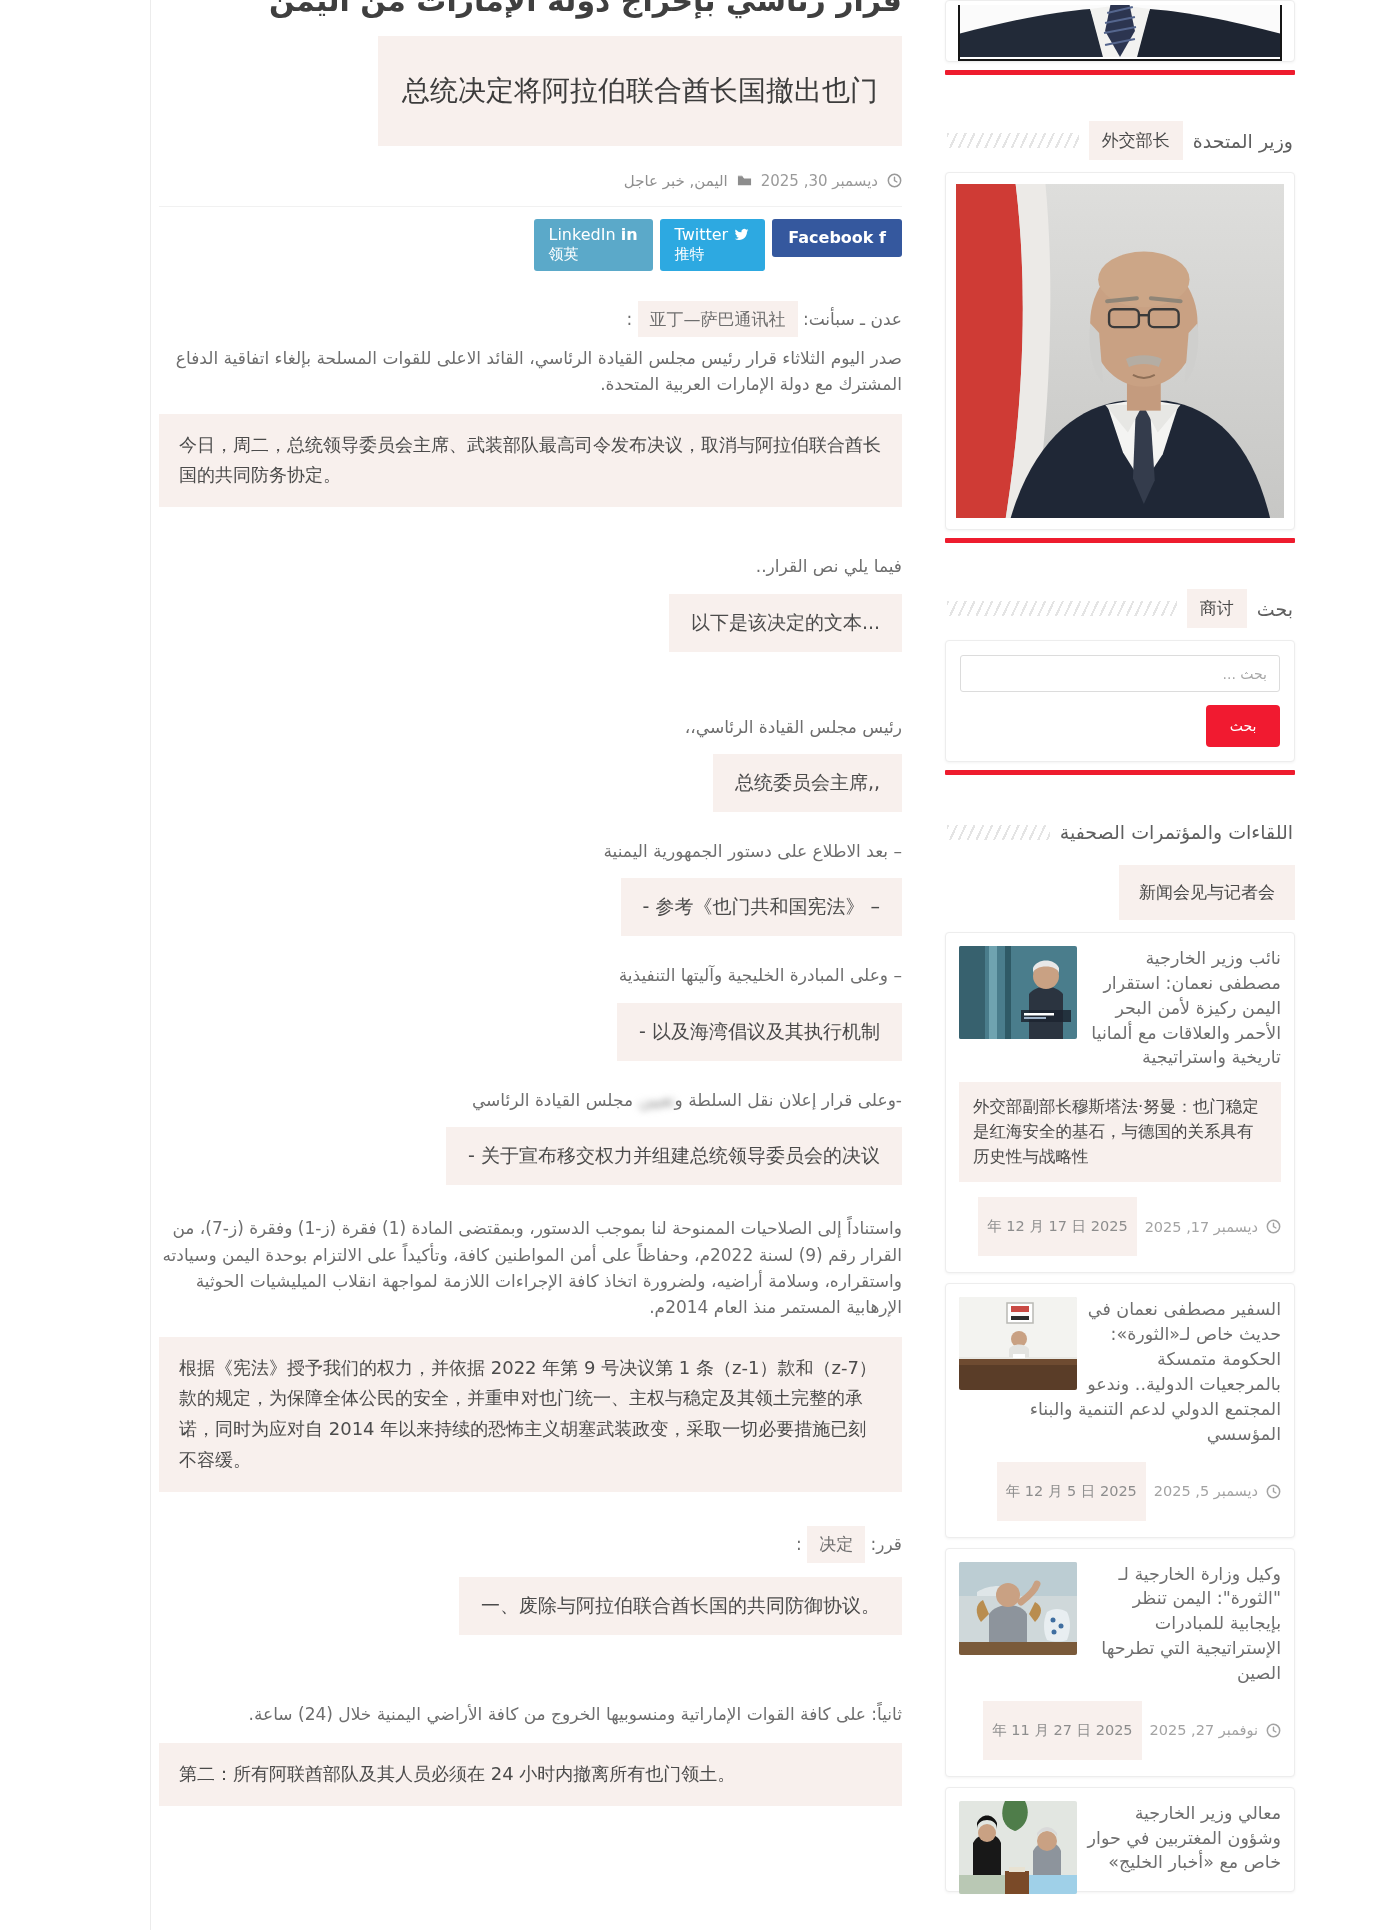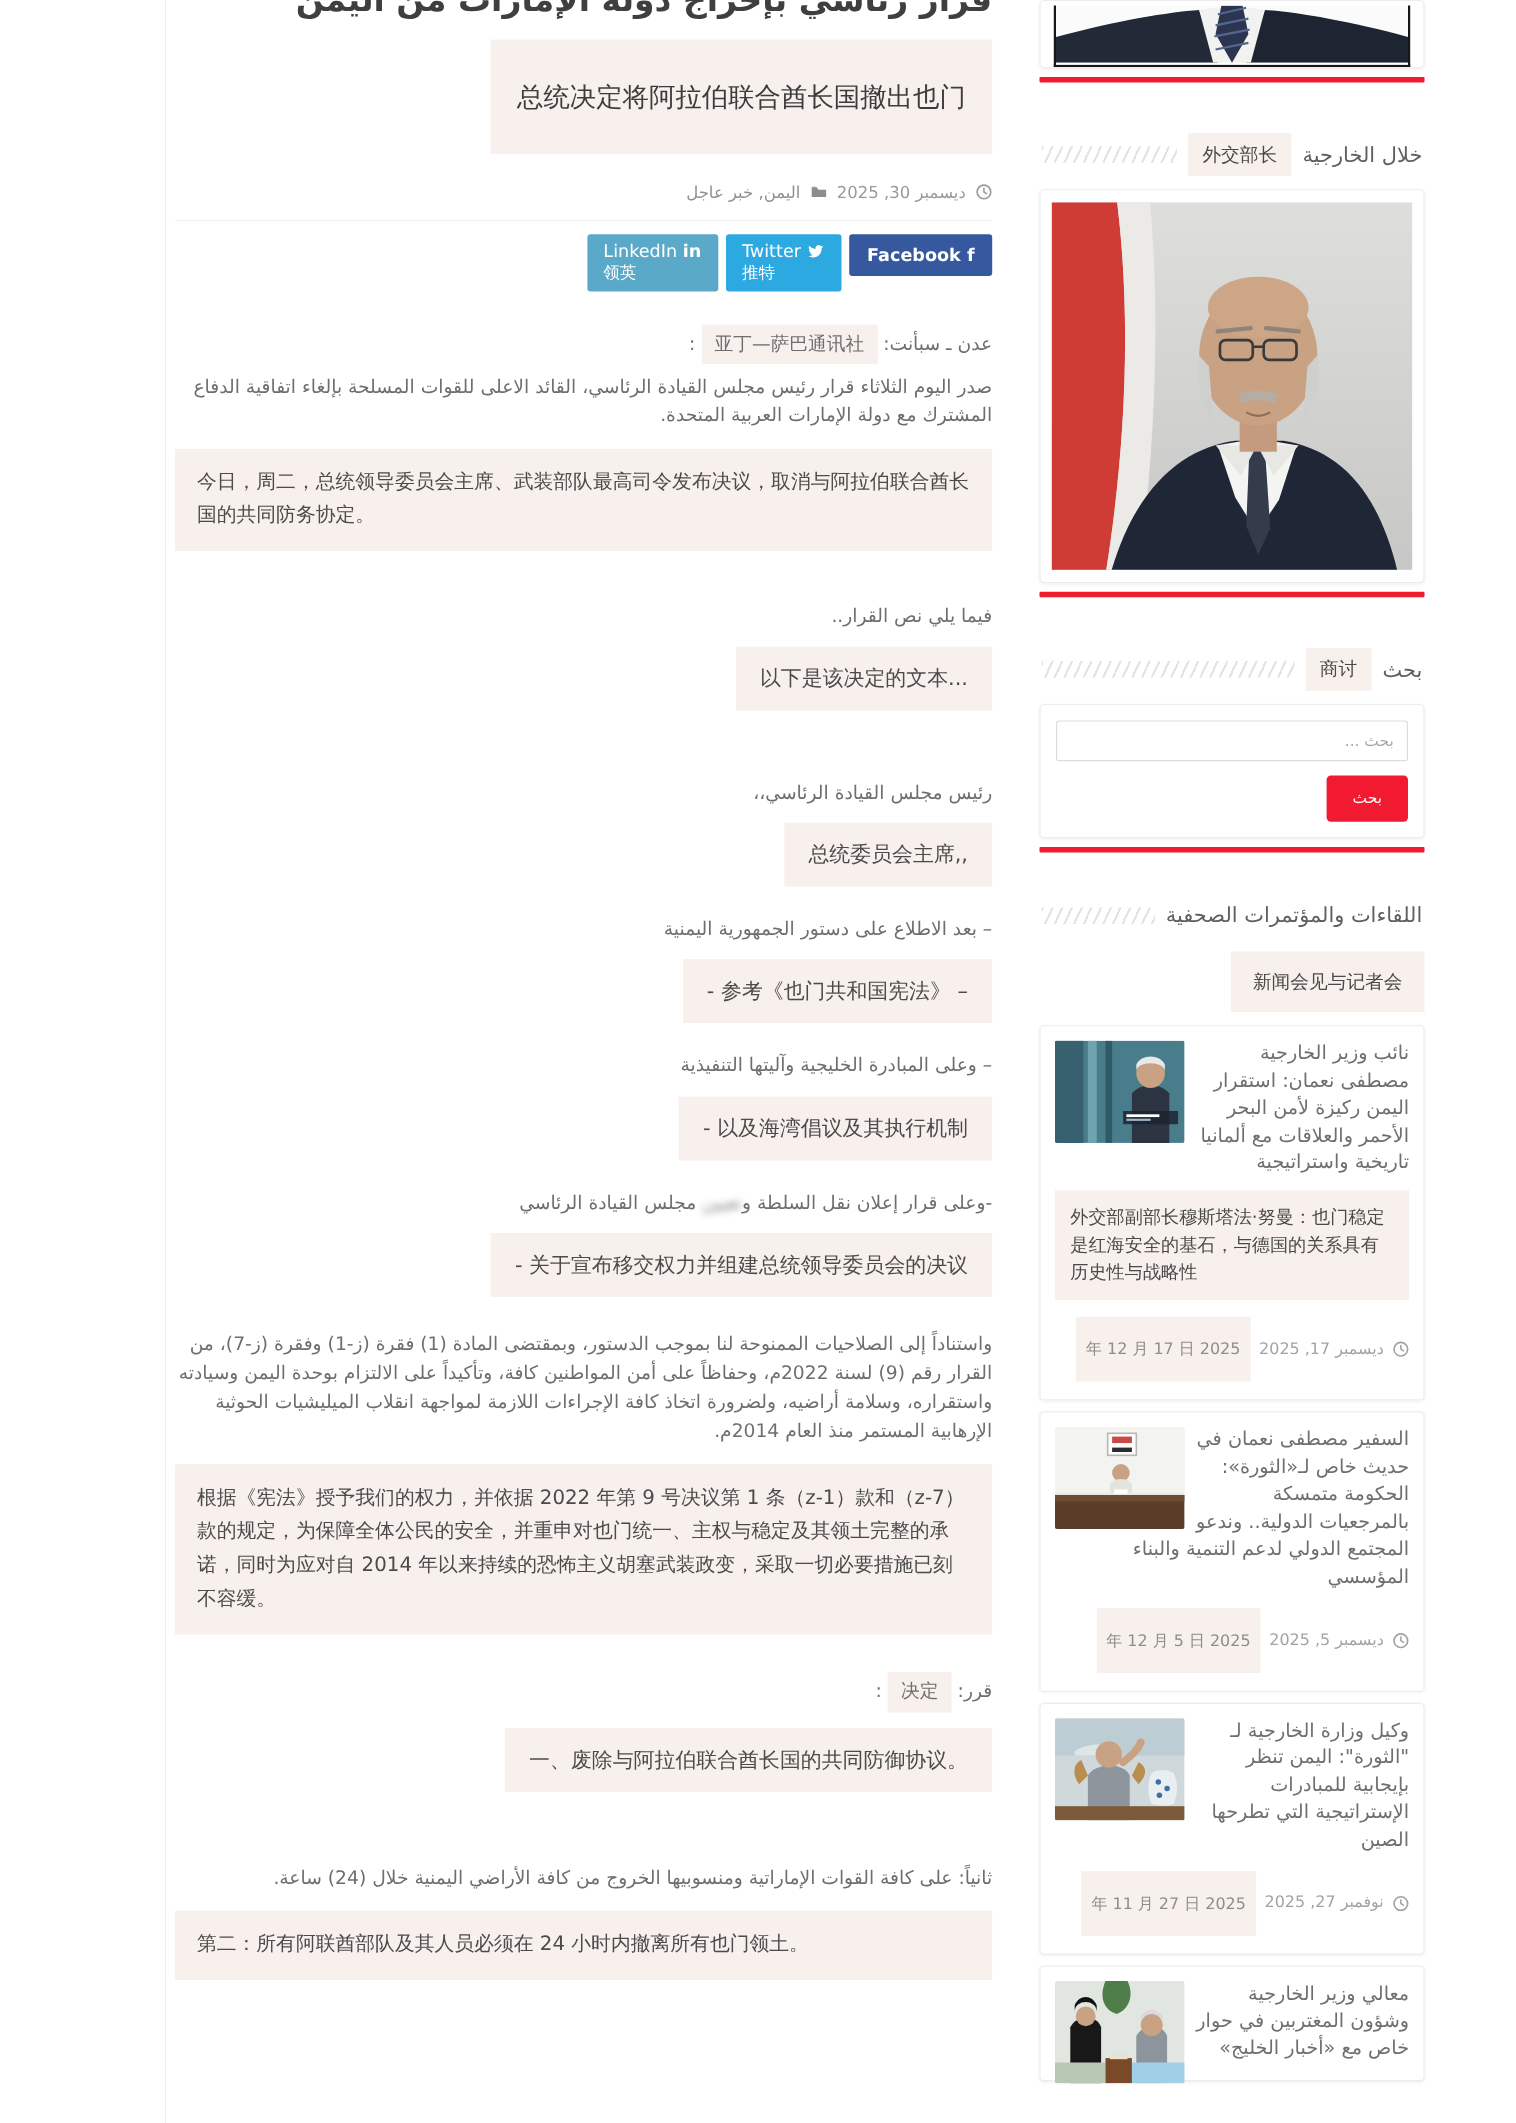--- a/index.html
+++ b/index.html
@@ -6,21 +6,21 @@
   html,body { background:#fff; }
   body { font-family:"DejaVu Sans","Liberation Sans",sans-serif; }
   .page { position:relative; width:1378px; height:1930px; overflow:hidden; background:#fff; }
 
   
   .main-col { position:absolute; left:150px; top:0; width:758px; min-height:1930px;
               border-left:1px solid #ececec; padding:0 6px 0 8px; direction:rtl; }
   .title-ar { font-size:30px; font-weight:bold; color:#3f3f3f; text-align:right;
               line-height:1.25; margin-top:-18px; white-space:nowrap; overflow:hidden; }
   .title-zh-box { display:inline-block; background:#f8f0ed; padding:36px 24px;
-                  font-size:24px; color:#3c3c3c; margin-top:16px; }
+                  font-size:28px; color:#3c3c3c; margin-top:16px; }
   .meta-row { display:flex; align-items:center; gap:9px; margin-top:26px;
               color:#9a9a9a; font-size:15px; }
   .meta-row a { color:#8f8f8f; text-decoration:none; }
   .icon-14 { width:15px; height:15px; flex:0 0 auto; }
   .meta-zh { background:#f8f0ed; padding:17px 20px; margin-top:16px; font-size:17px;
              color:#555; direction:ltr; text-align:left; }
   .divider { border-top:1px solid #f1f1f1; margin-top:16px; }
 
   .share-row { direction:ltr; display:flex; justify-content:flex-end; align-items:flex-start;
                gap:7px; margin-top:12px; height:56px; }
@@ -176,21 +176,21 @@
           <path d="M305 52 L305 30 C250 14 205 6 178 4 L162 52 Z" fill="#1e2532"></path>
           <path d="M122 4 L150 0 L178 4 L166 52 L134 52 Z" fill="#f2f2f0"></path>
           <path d="M141 0 L159 0 L164 26 L150 52 L136 26 Z" fill="#2c3550"></path>
           <path d="M138 8 L162 2 M136 18 L164 12 M135 28 L165 22 M136 40 L164 34" stroke="#55668e" stroke-width="2" fill="none"></path>
         </svg>
       </div>
     </div>
     <div class="red-line"></div>
 
     <div class="sec-header">
-      <span class="t-ar">خلال الخارجية</span>
+      <span class="t-ar">وزير المتحدة</span>
       <span class="t-zh">外交部长</span>
       <span class="stripes"></span>
     </div>
 
     <div class="card photo-card">
       <svg viewBox="0 0 330 336">
         <defs>
           <linearGradient id="bgg" x1="0" y1="0" x2="0" y2="1">
             <stop offset="0" stop-color="#dededc"></stop>
               <stop offset="1" stop-color="#c7c7c5"></stop>

